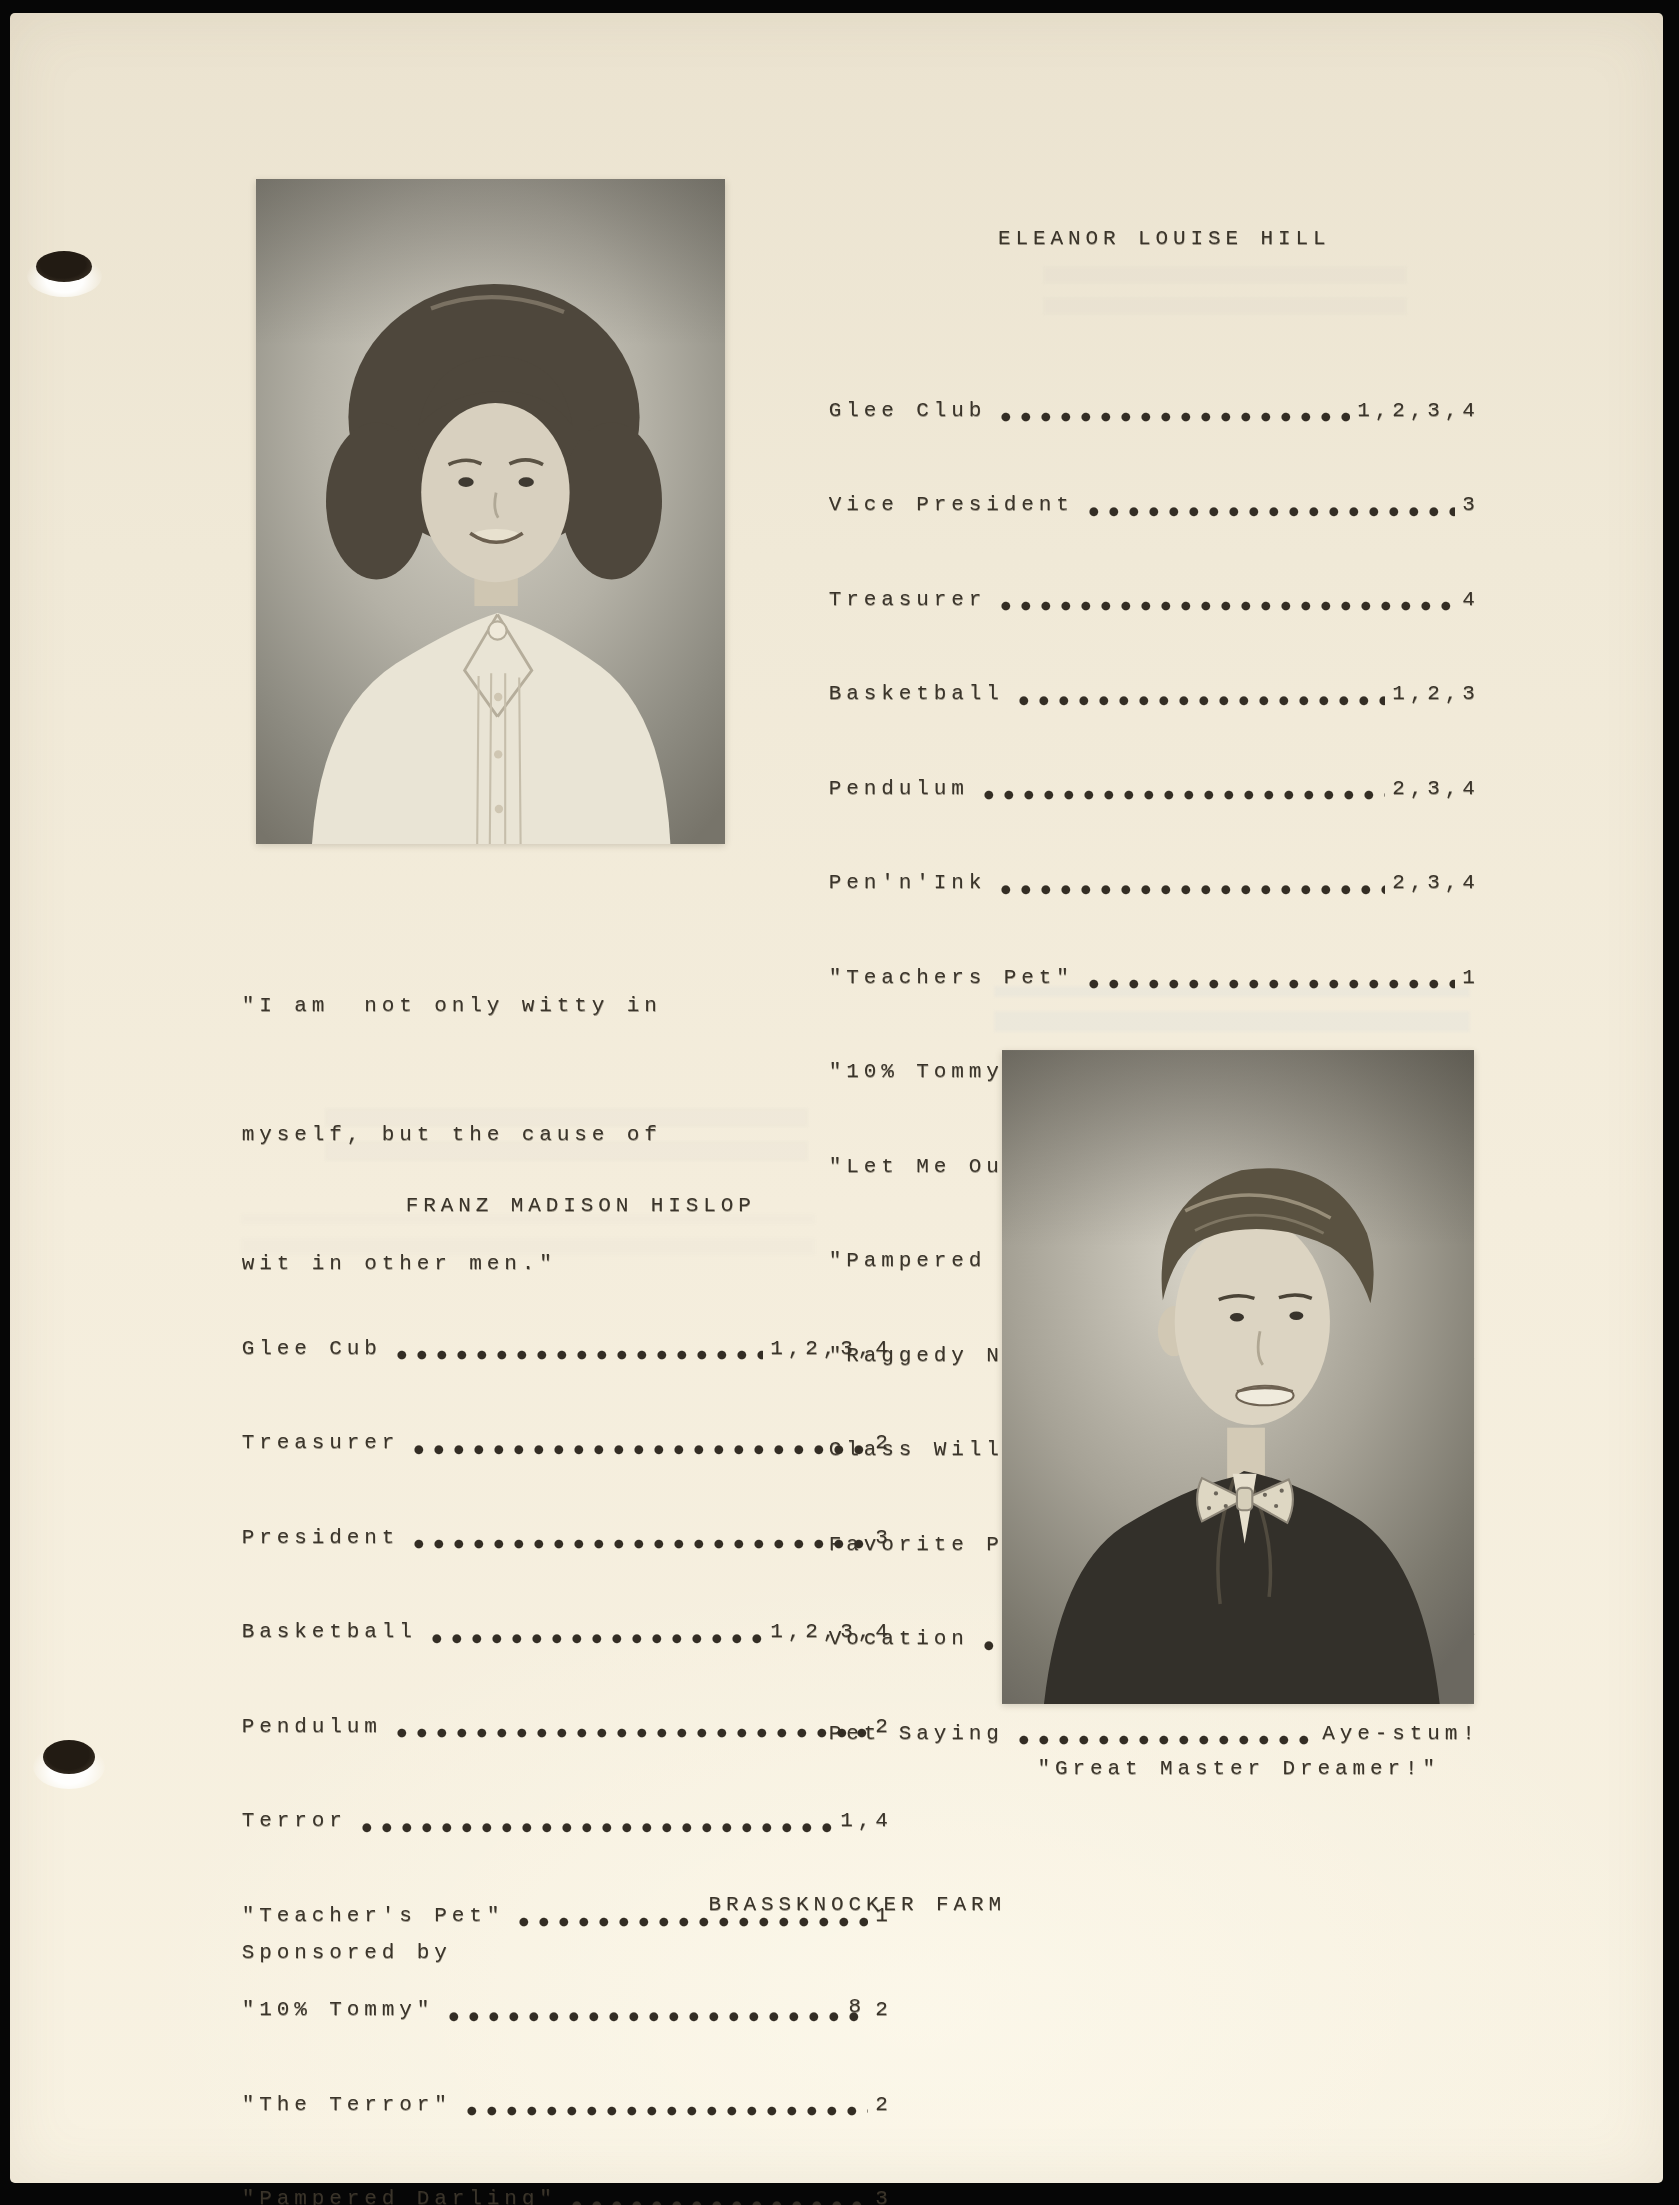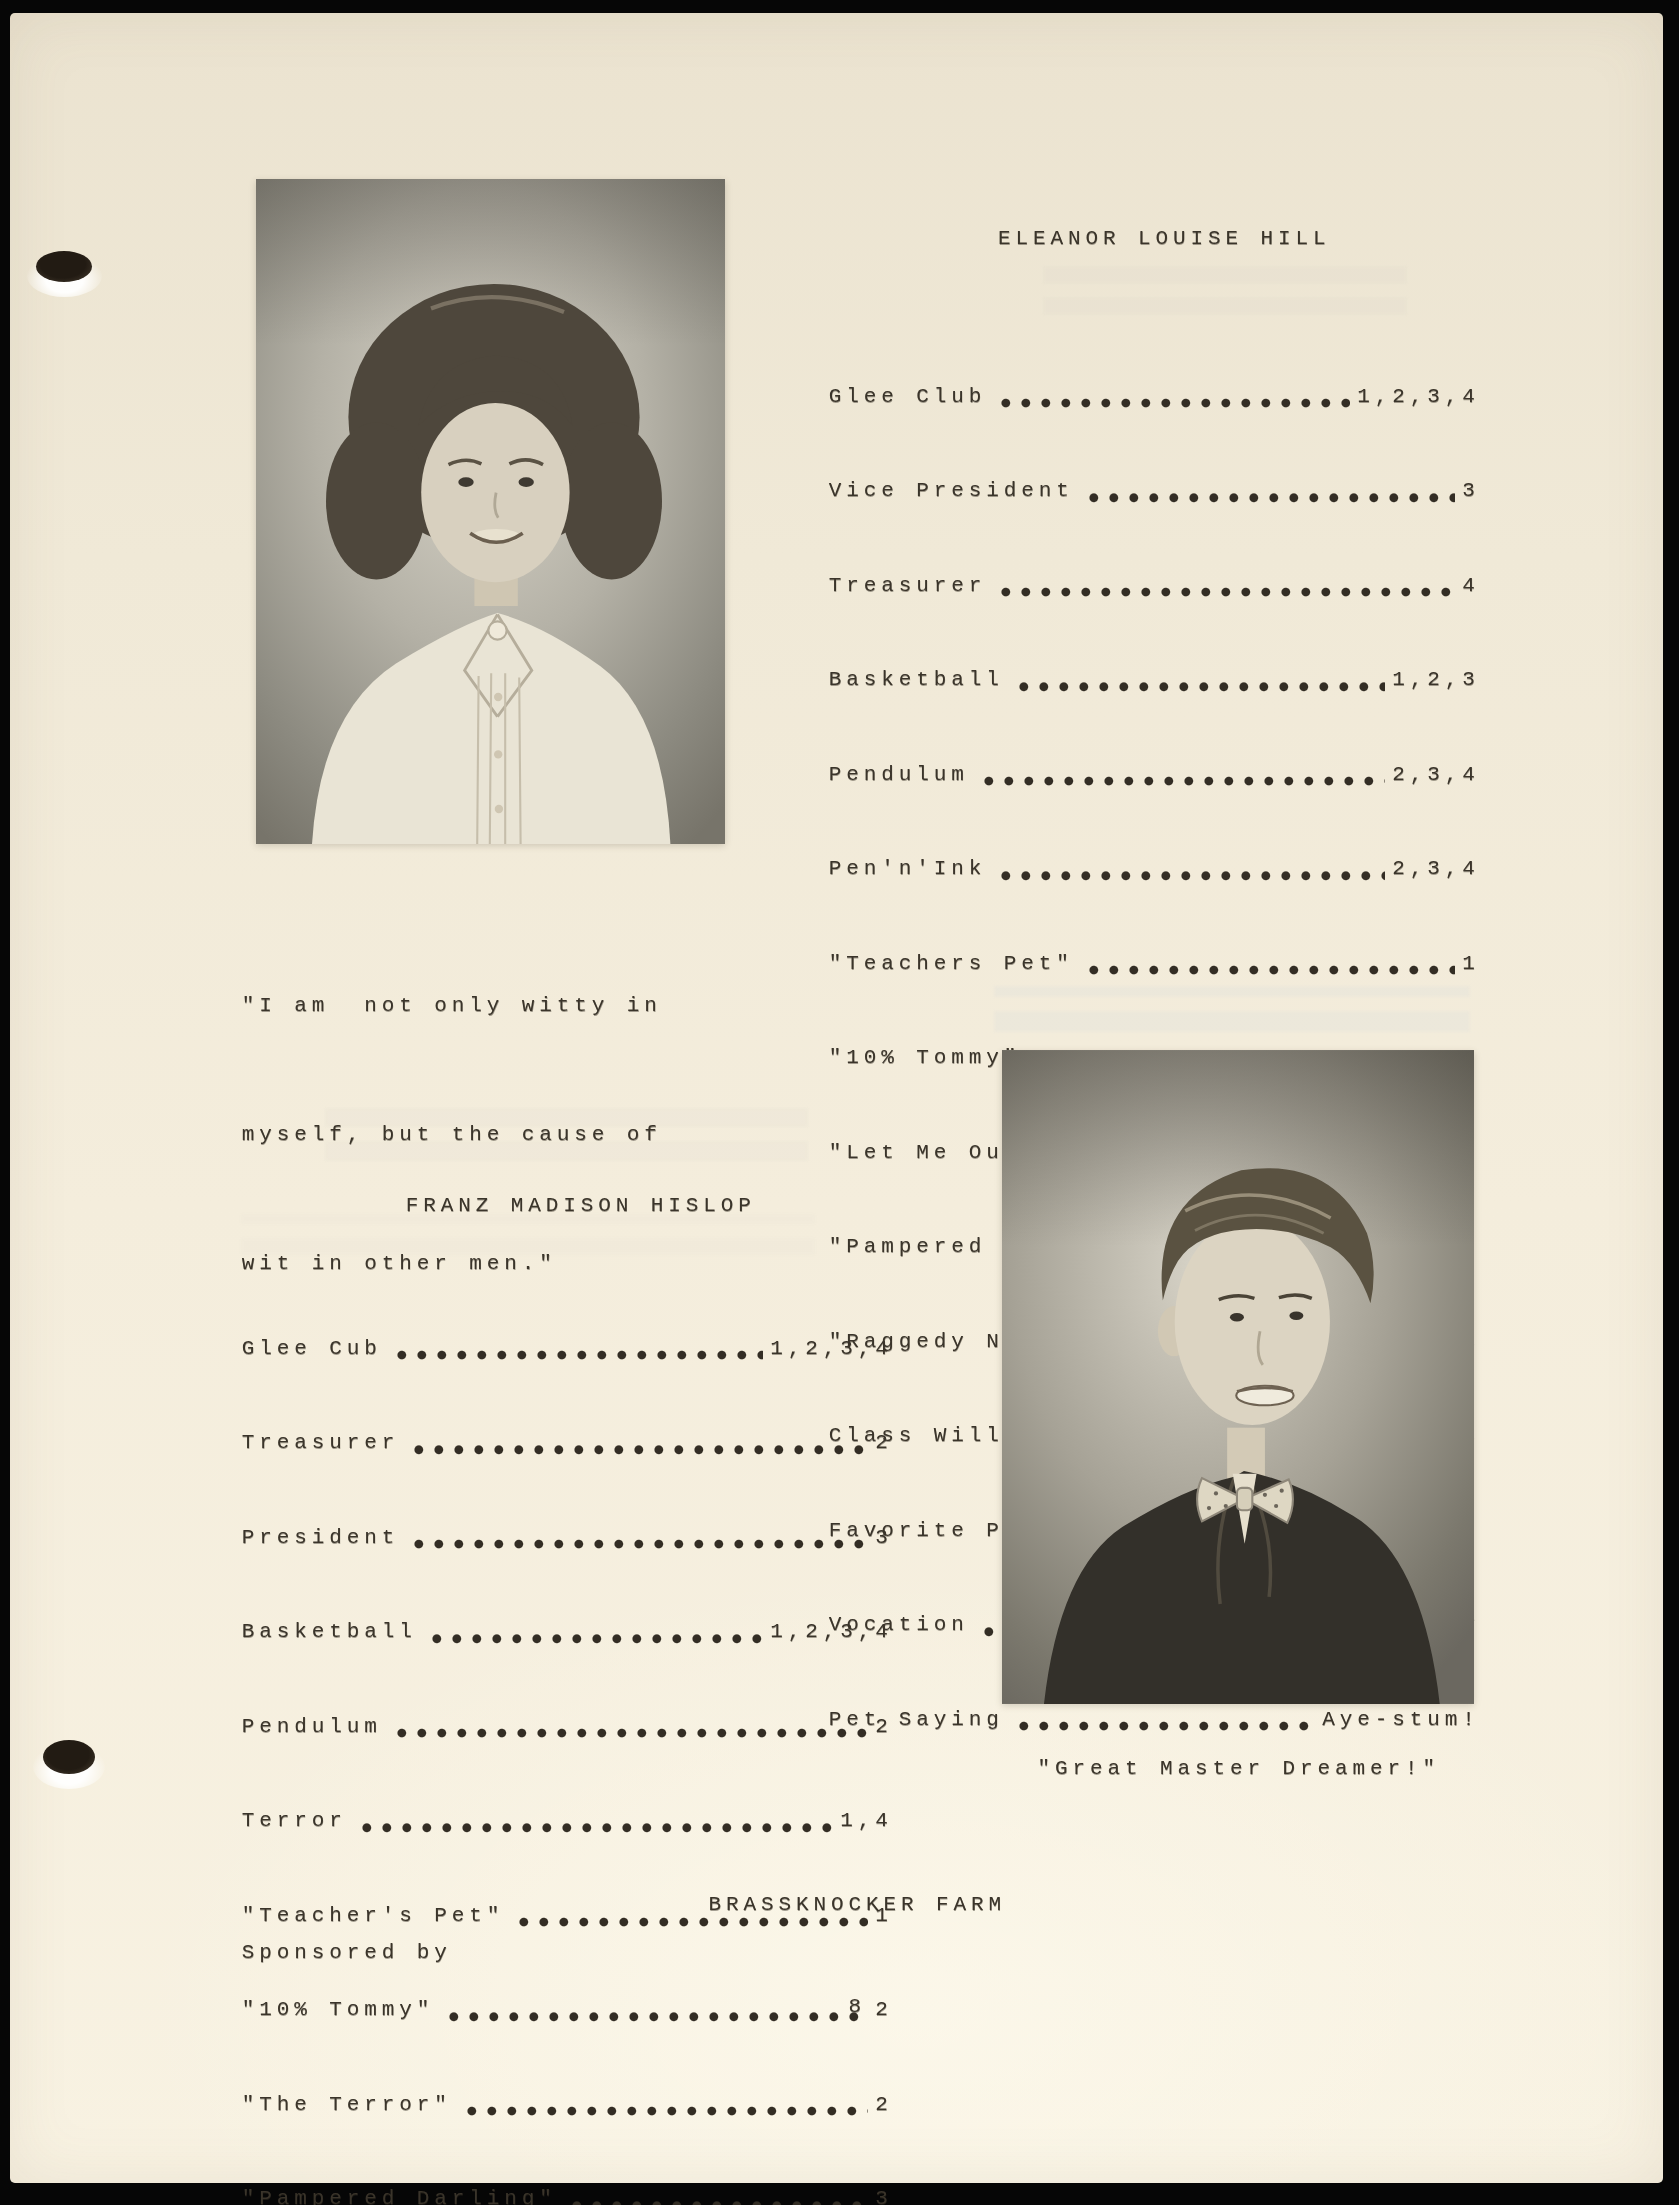--- a/index.html
+++ b/index.html
@@ -111,21 +111,21 @@
       <circle cx="345" cy="645" r="13" fill="#efe9da" stroke="#b5ad9b" stroke-width="3"></circle>
       <path d="M318 710 L316 950 M336 706 L334 950 M356 706 L356 950 M376 712 L378 950" stroke="#c6beab" stroke-width="3" fill="none"></path>
       <circle cx="346" cy="740" r="6" fill="#cfc6b2"></circle>
       <circle cx="346" cy="822" r="6" fill="#cfc6b2"></circle>
       <circle cx="347" cy="900" r="6" fill="#cfc6b2"></circle>
     </svg>
   </div>
 
   <div class="mono heading" style="left:829px;top:210px;width:651px;">ELEANOR LOUISE HILL</div>
 
-  <div class="list mono" style="left:819px;top:305px;">
+  <div class="list mono" style="left:819px;top:319px;">
     <div class="row"><span class="lbl">Glee Club</span><span class="dots"></span><span class="val">1,2,3,4</span></div>
     <div class="row"><span class="lbl">Vice President</span><span class="dots"></span><span class="val">3</span></div>
     <div class="row"><span class="lbl">Treasurer</span><span class="dots"></span><span class="val">4</span></div>
     <div class="row"><span class="lbl">Basketball</span><span class="dots"></span><span class="val">1,2,3</span></div>
     <div class="row"><span class="lbl">Pendulum</span><span class="dots"></span><span class="val">2,3,4</span></div>
     <div class="row"><span class="lbl">Pen'n'Ink</span><span class="dots"></span><span class="val">2,3,4</span></div>
     <div class="row"><span class="lbl">"Teachers Pet"</span><span class="dots"></span><span class="val">1</span></div>
     <div class="row"><span class="lbl">"10% Tommy"</span><span class="dots"></span><span class="val">2</span></div>
     <div class="row"><span class="lbl">"Let Me Out Of Here"</span><span class="dots"></span><span class="val">3</span></div>
     <div class="row"><span class="lbl">"Pampered Darling"</span><span class="dots"></span><span class="val">3</span></div>

